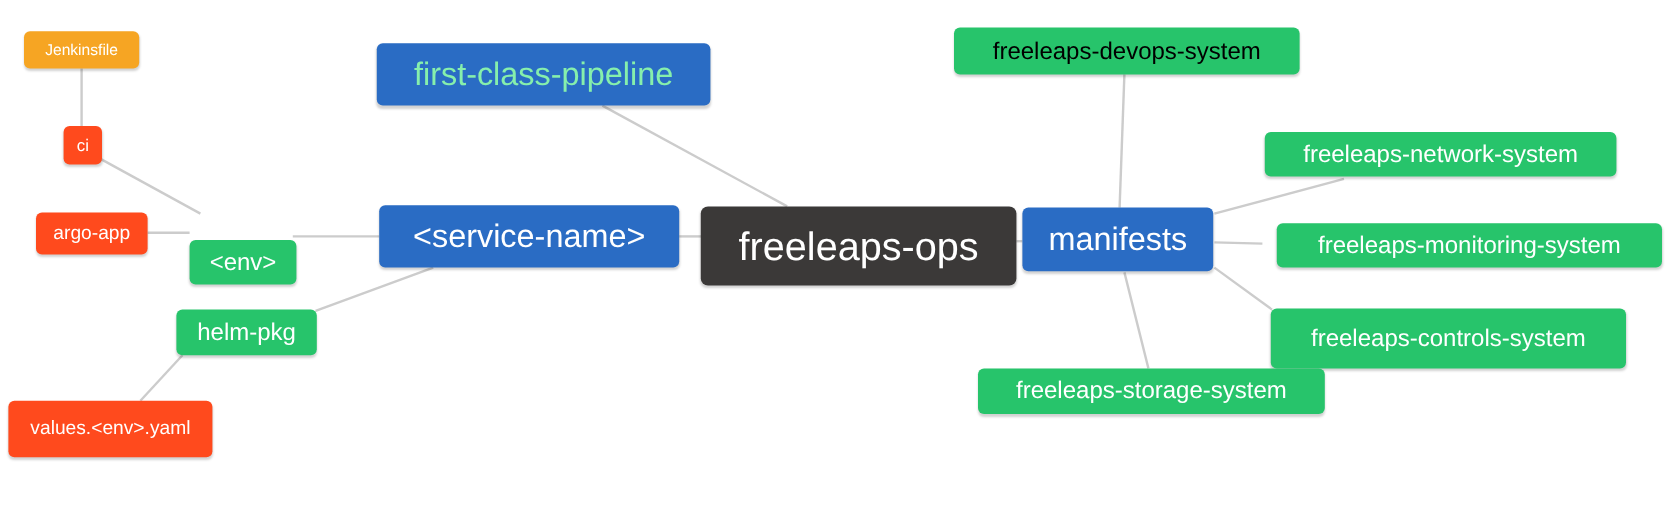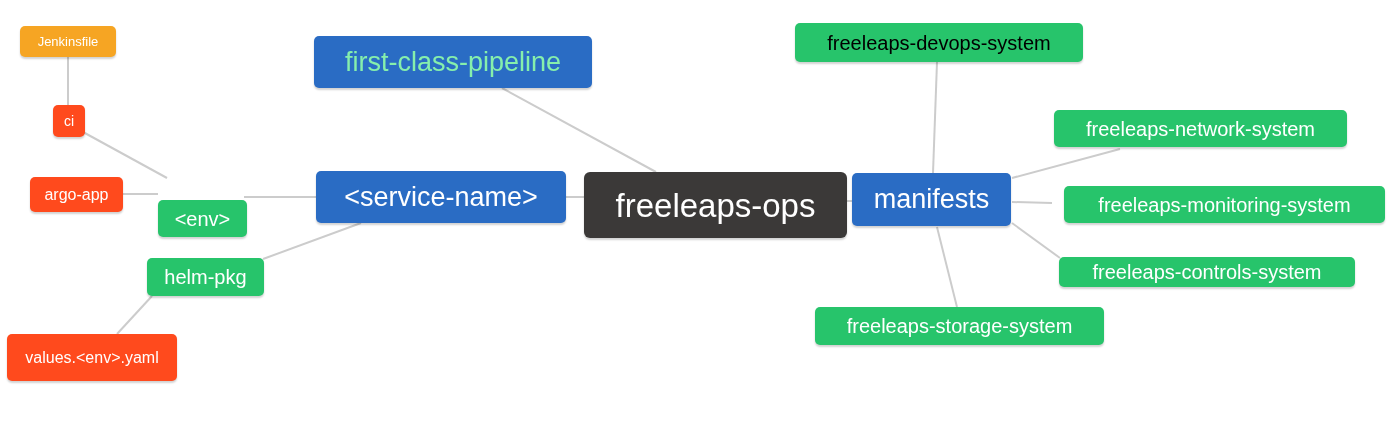--- a/index.html
+++ b/index.html
@@ -41,21 +41,21 @@
   .n-env         { left: 158px; top: 177px; width: 89px;  height: 37px; font-size: 20px; margin-top: 23px; }
   .n-helm        { left: 147px; top: 258px; width: 117px; height: 38px; font-size: 20px; }
   .n-values      { left: 7px;   top: 334px; width: 170px; height: 47px; font-size: 16px; }
   .n-fcp         { left: 314px; top: 36px;  width: 278px; height: 52px; font-size: 27px; }
   .n-svc         { left: 316px; top: 171px; width: 250px; height: 52px; font-size: 27px; }
   .n-root        { left: 584px; top: 172px; width: 263px; height: 66px; font-size: 33px; border-radius: 6px; }
   .n-manifests   { left: 852px; top: 173px; width: 159px; height: 53px; font-size: 27px; }
   .n-devops      { left: 795px; top: 23px;  width: 288px; height: 39px; font-size: 20px; }
   .n-network     { left: 1054px; top: 110px; width: 293px; height: 37px; font-size: 20px; }
   .n-monitoring  { left: 1052px; top: 186px; width: 321px; height: 37px; font-size: 20px; }
-  .n-controls    { left: 1059px; top: 257px; width: 296px; height: 30px; font-size: 20px; }
+  .n-controls    { left: 1059px; top: 257px; width: 296px; height: 50px; font-size: 20px; }
   .n-storage     { left: 815px; top: 307px; width: 289px; height: 38px; font-size: 20px; }
 </style>
 </head>
 <body>
 
 <div class="canvas">
 
   <svg class="edges" viewBox="0 0 1390 421">
     <line class="edge" x1="68" y1="57" x2="68" y2="105" stroke="#cccccc" stroke-width="2"></line>
     <line class="edge" x1="83" y1="132" x2="167" y2="178" stroke="#cccccc" stroke-width="2"></line>

